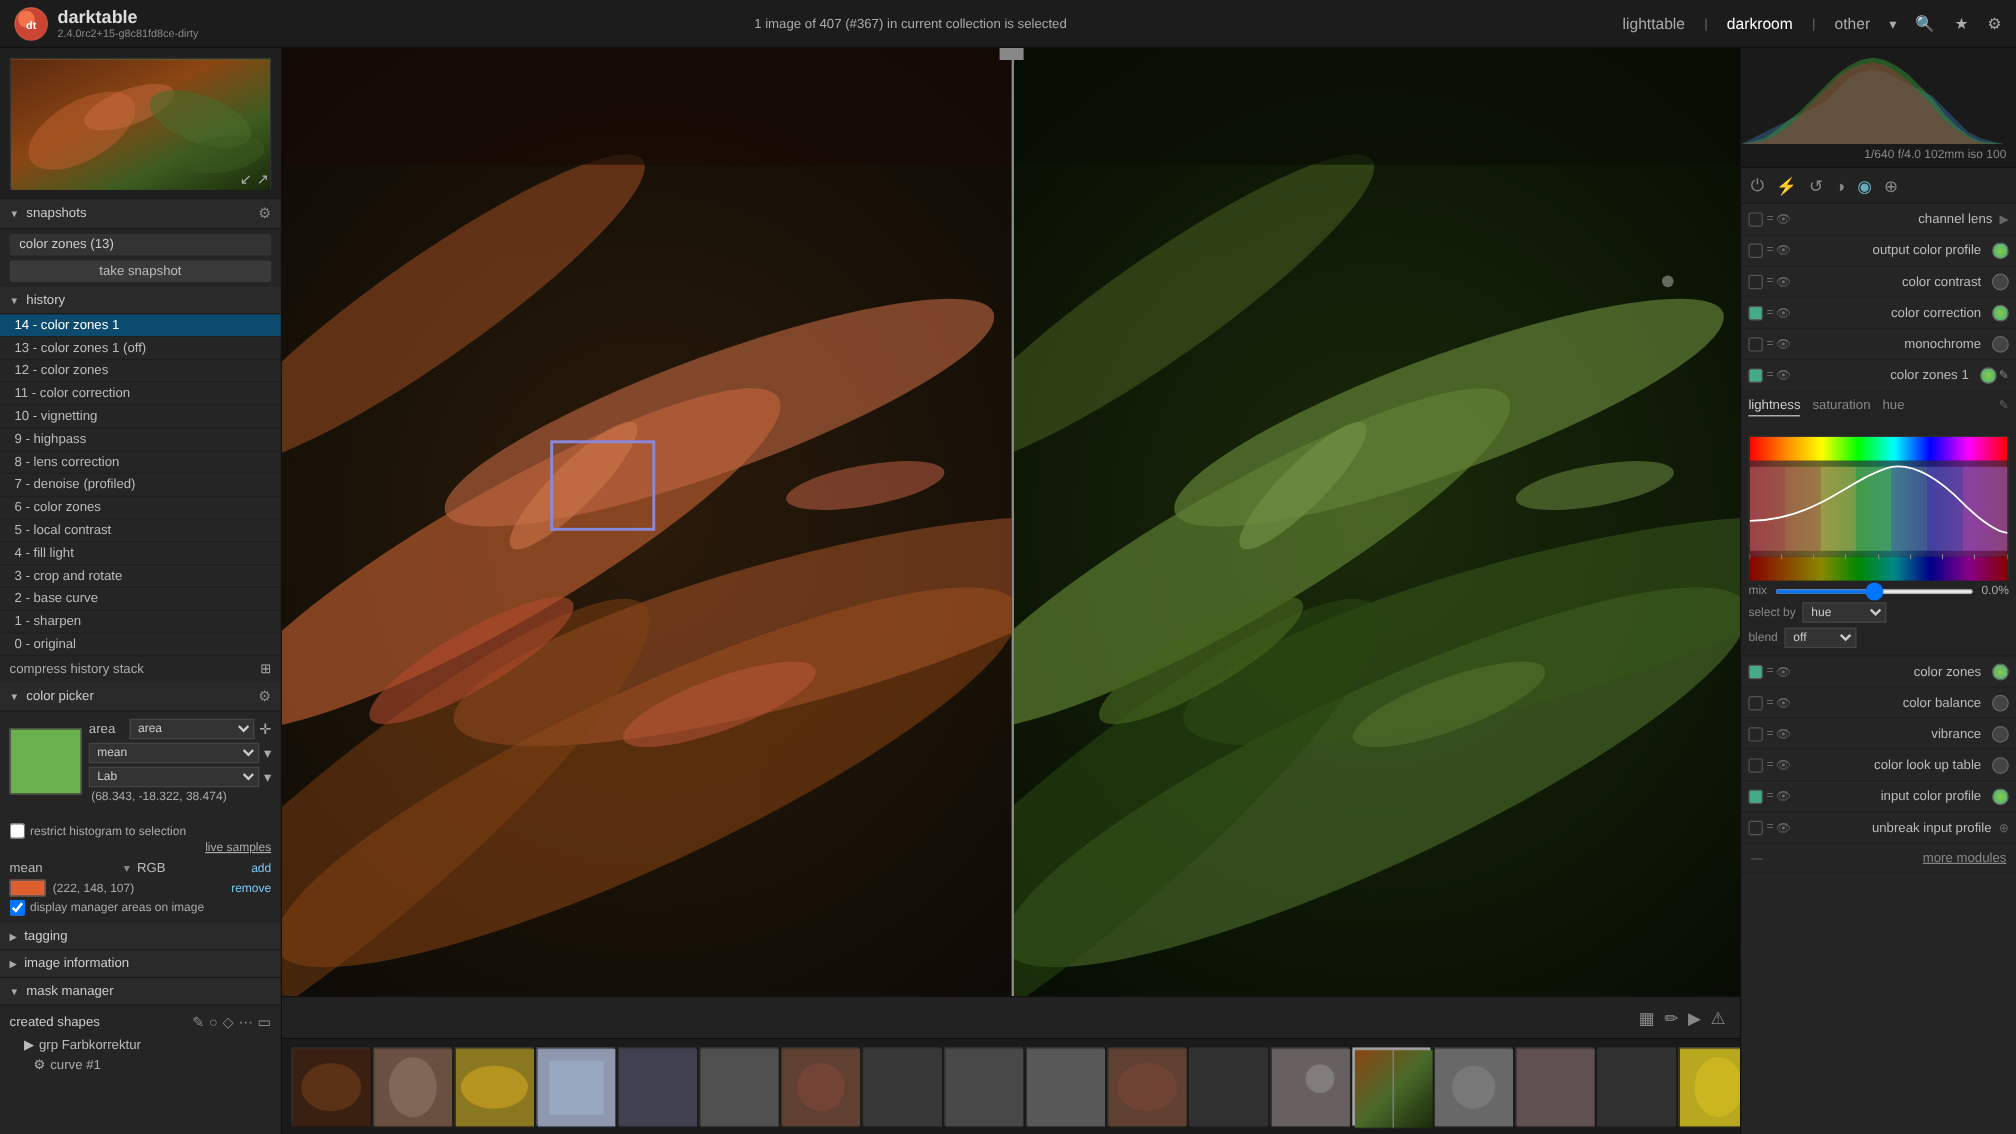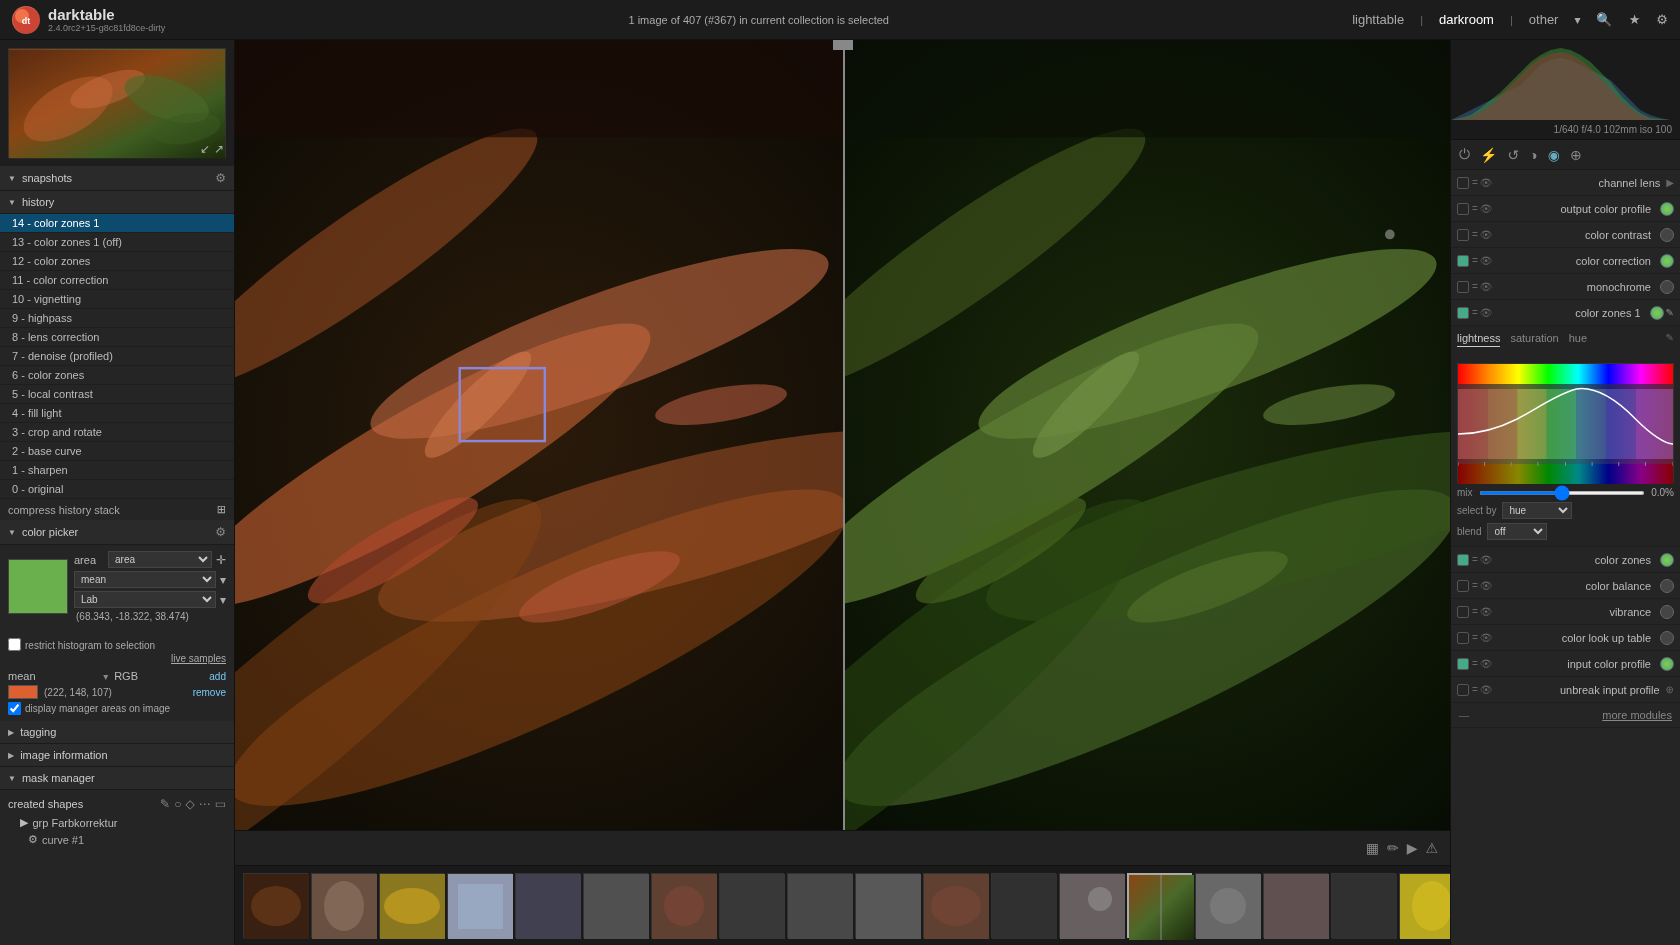--- a/index.html
+++ b/index.html
@@ -679,20 +679,24 @@
       <div class="thumb-controls">
         <span class="thumb-ctrl-btn">↙</span>
         <span class="thumb-ctrl-btn">↗</span>
       </div>
     </div>
 
     <div class="section-header">
       <span class="triangle">▼</span>
       <span class="title">snapshots</span>
       <span class="icon-btn">⚙</span>
+    </div>
+    <div class="snapshots-content">
+      <div class="snapshot-item">color zones (13)</div>
+      <button class="take-snapshot-btn">take snapshot</button>
     </div>
 
     <div class="section-header">
       <span class="triangle">▼</span>
       <span class="title">history</span>
     </div>
     <div class="history-content">
       <div class="history-item active">14 - color zones 1</div>
       <div class="history-item">13 - color zones 1 (off)</div>
       <div class="history-item">12 - color zones</div>

